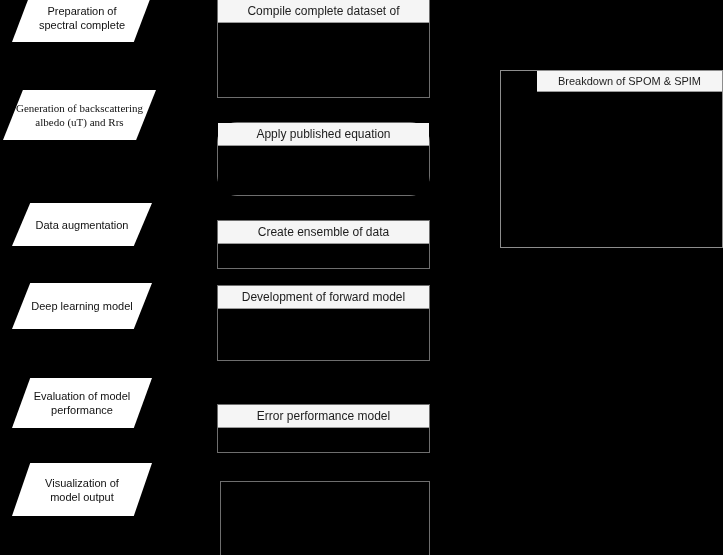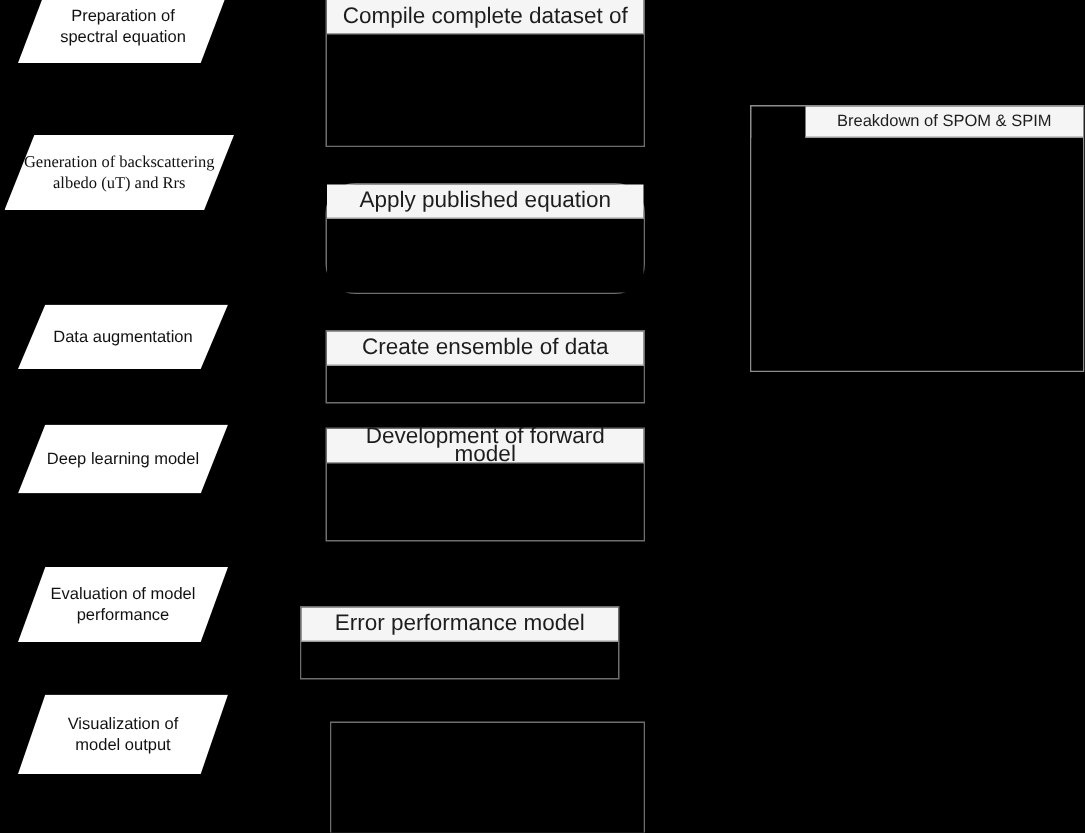--- a/index.html
+++ b/index.html
@@ -41,21 +41,21 @@
     position: absolute;
     box-sizing: border-box;
     border: 1px solid #6e6e6e;
     background: #000000;
     display: flex;
     flex-direction: column;
   }
   .pbox-head {
     background: #f5f5f5;
     color: #1d1d1d;
-    font-size: 15px;
+    font-size: 12px;
     line-height: 12px;
     height: 23px;
     display: flex;
     align-items: center;
     justify-content: center;
     text-align: center;
     border-bottom: 1px solid #9a9a9a;
     box-sizing: border-box;
     padding: 0 6px;
   }
@@ -91,21 +91,21 @@
   .side-panel-body {
     flex: 1 1 auto;
     background: #000000;
   }
 </style>
 </head>
 <body>
 
 <div class="stage" style="left:12px; top:-6px; width:140px; height:48px;">
   <span class="stage-text">Preparation of
-spectral equation</span>
+spectral complete</span>
 </div>
 
 <div class="stage" style="left:3px; top:90px; width:153px; height:50px;font-family:Liberation Serif, serif;">
   <span class="stage-text">Generation of backscattering
 albedo (uT) and Rrs</span>
 </div>
 
 <div class="stage" style="left:12px; top:203px; width:140px; height:43px;">
   <span class="stage-text">Data augmentation</span>
 </div>
@@ -137,21 +137,21 @@
 <div class="pbox" style="left:217px; top:220px; width:213px; height:49px;">
   <div class="pbox-head">Create ensemble of data</div>
   <div class="pbox-body"></div>
 </div>
 
 <div class="pbox" style="left:217px; top:285px; width:213px; height:76px;">
   <div class="pbox-head">Development of forward model</div>
   <div class="pbox-body"></div>
 </div>
 
-<div class="pbox" style="left:200px; top:404px; width:213px; height:49px;">
+<div class="pbox" style="left:217px; top:404px; width:213px; height:49px;">
   <div class="pbox-head">Error performance model</div>
   <div class="pbox-body"></div>
 </div>
 
 <div class="pbox" style="left:220px; top:481px; width:210px; height:75px;">
   <div class="pbox-body"></div>
 </div>
 
 <div class="side-panel" style="left:500px; top:70px; width:223px; height:178px;">
   <div class="side-panel-head">Breakdown of SPOM &amp; SPIM</div>

